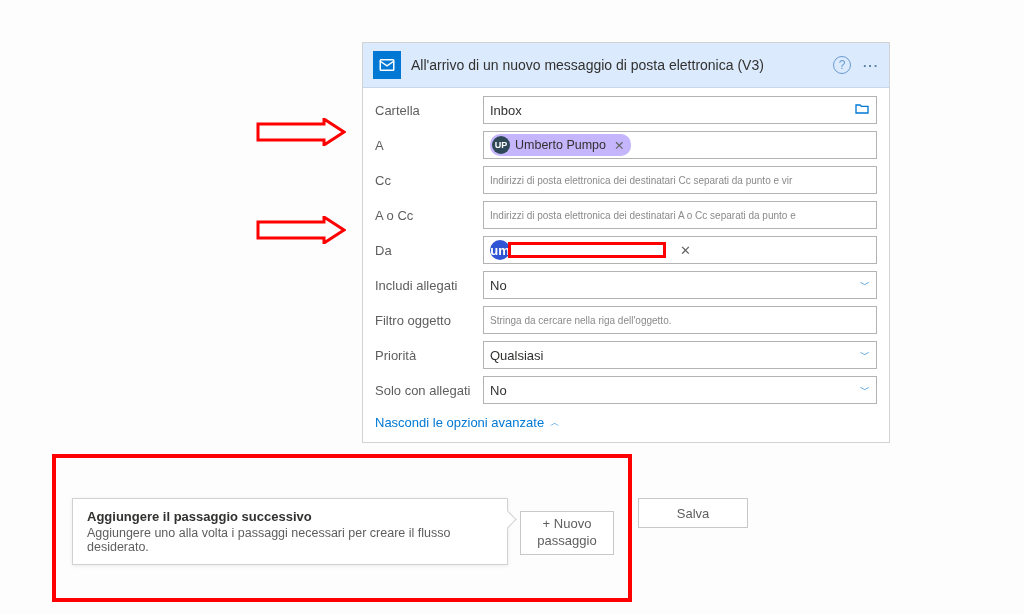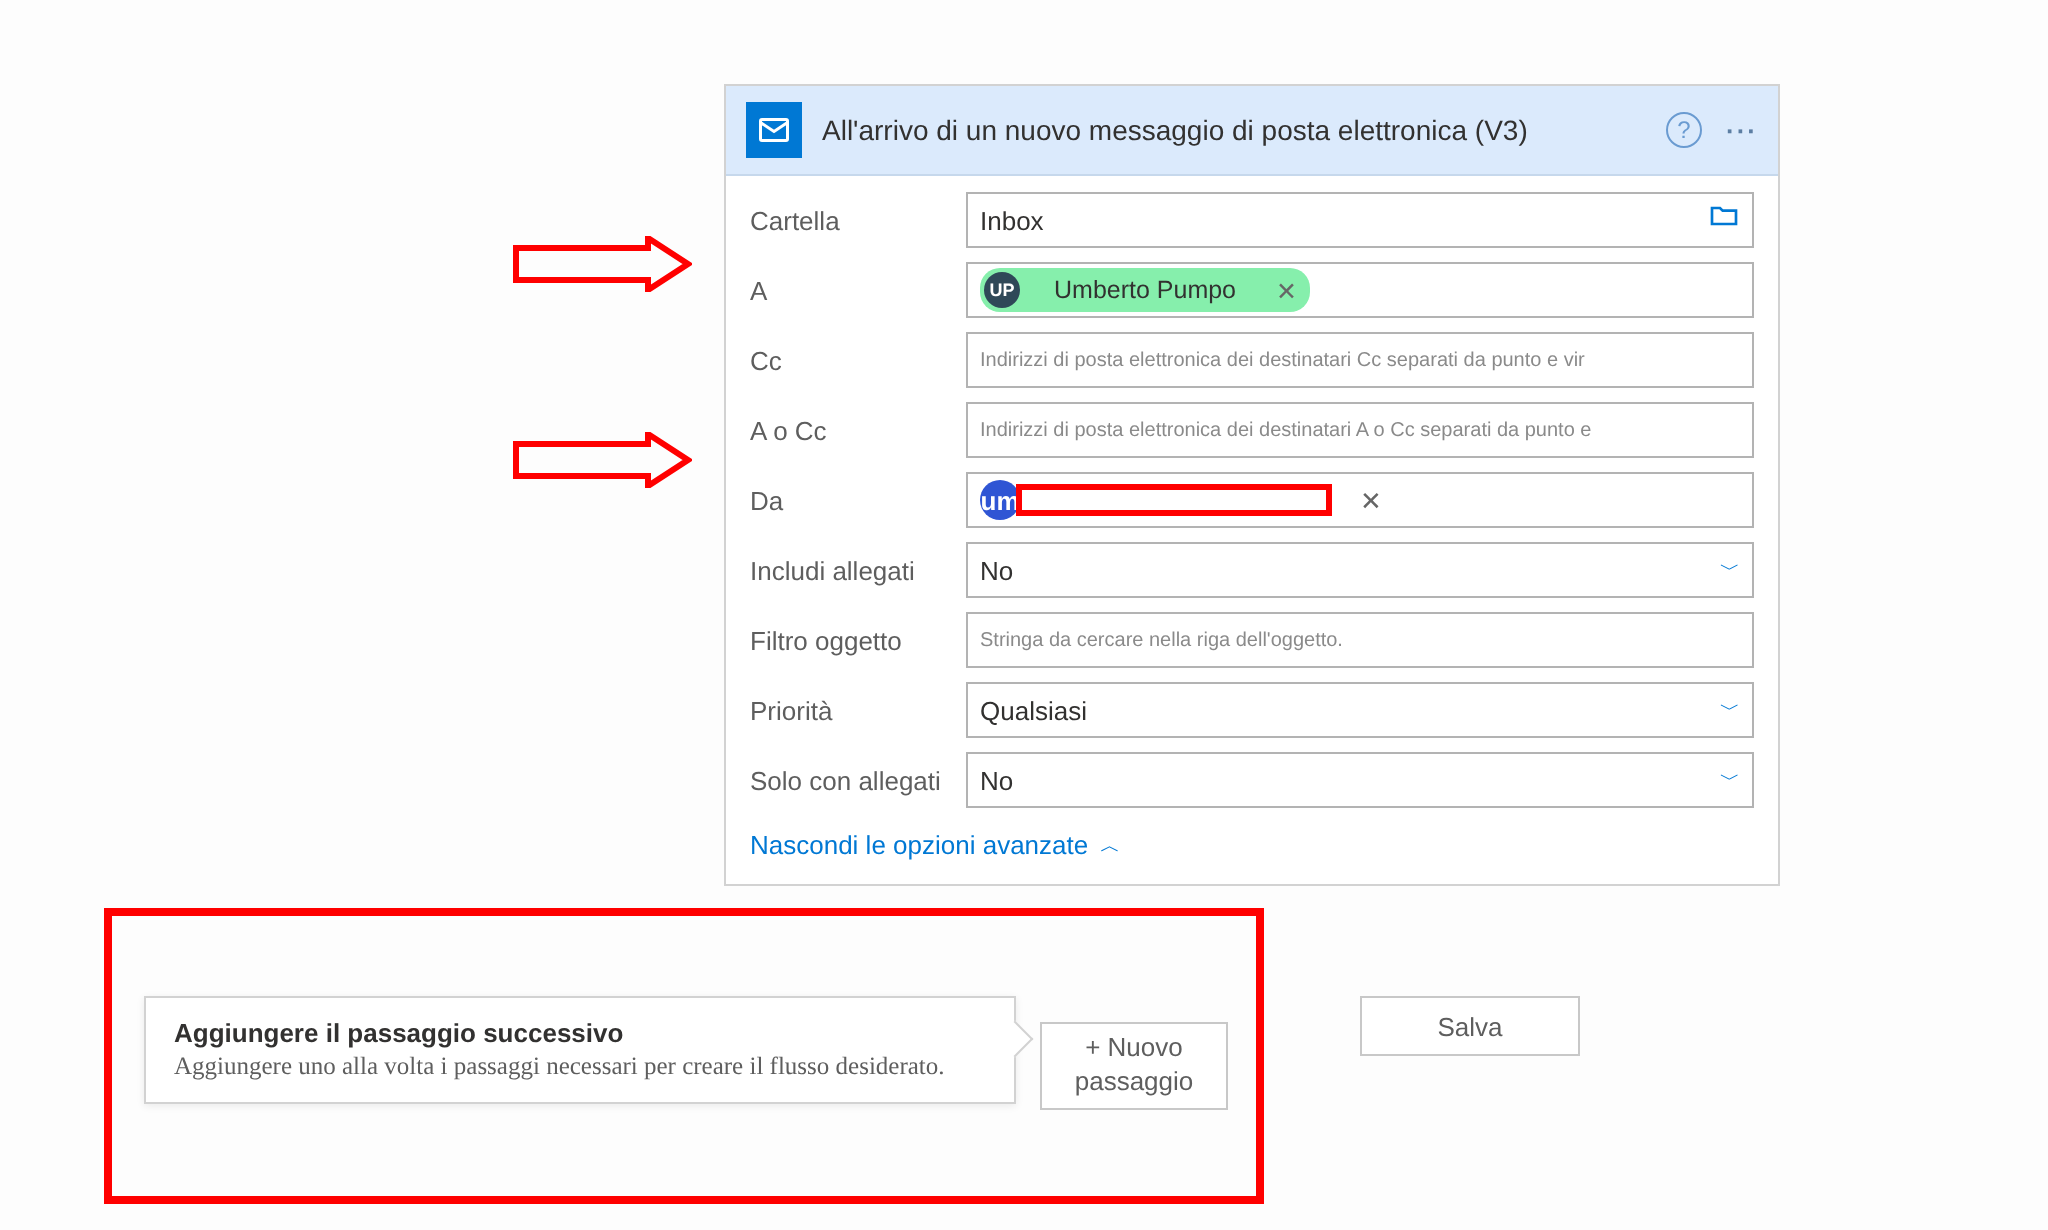--- a/index.html
+++ b/index.html
@@ -97,25 +97,24 @@
     color: #0078d4;
     font-size: 15px;
   }
   .chev {
     color: #0078d4;
     font-size: 10px;
   }
   .chip {
     display: inline-flex;
     align-items: center;
-    background: #86efac;
+    background: #c4b5fd;
     border-radius: 10px;
     padding: 2px 6px 2px 2px;
     font-size: 12.5px;
-    gap: 12px;
   }
   .chip-avatar {
     width: 18px;
     height: 18px;
     border-radius: 50%;
     background: #2f4858;
     color: #fff;
     font-size: 9px;
     display: flex;
     align-items: center;
@@ -192,37 +191,37 @@
     right: -7px;
     top: 14px;
     width: 12px;
     height: 12px;
     background: #fff;
     border-right: 1px solid #d2d2d2;
     border-top: 1px solid #d2d2d2;
     transform: rotate(45deg);
   }
   .callout-title { font-weight: 600; margin-bottom: 2px; }
-  .callout-text { color: #5e5e5e; font-size: 12.5px; font-family: Liberation Serif, serif; }
+  .callout-text { color: #5e5e5e; font-size: 12.5px; }
 
   .btn {
     position: absolute;
     height: 44px;
     border: 1px solid #c8c8c8;
     background: #fff;
     display: flex;
     align-items: center;
     justify-content: center;
     color: #5e5e5e;
     font-size: 13px;
     cursor: pointer;
     text-align: center;
   }
   .btn-new { left: 520px; top: 511px; width: 94px; flex-direction: column; line-height: 1.3; }
-  .btn-save { left: 680px; top: 498px; width: 110px; height: 30px; }
+  .btn-save { left: 638px; top: 498px; width: 110px; height: 30px; }
 
   .arrow {
     position: absolute;
     width: 90px;
     height: 28px;
   }
   .arrow svg { width: 100%; height: 100%; }
   .arrow1 { left: 256px; top: 118px; }
   .arrow2 { left: 256px; top: 216px; }
 </style>

